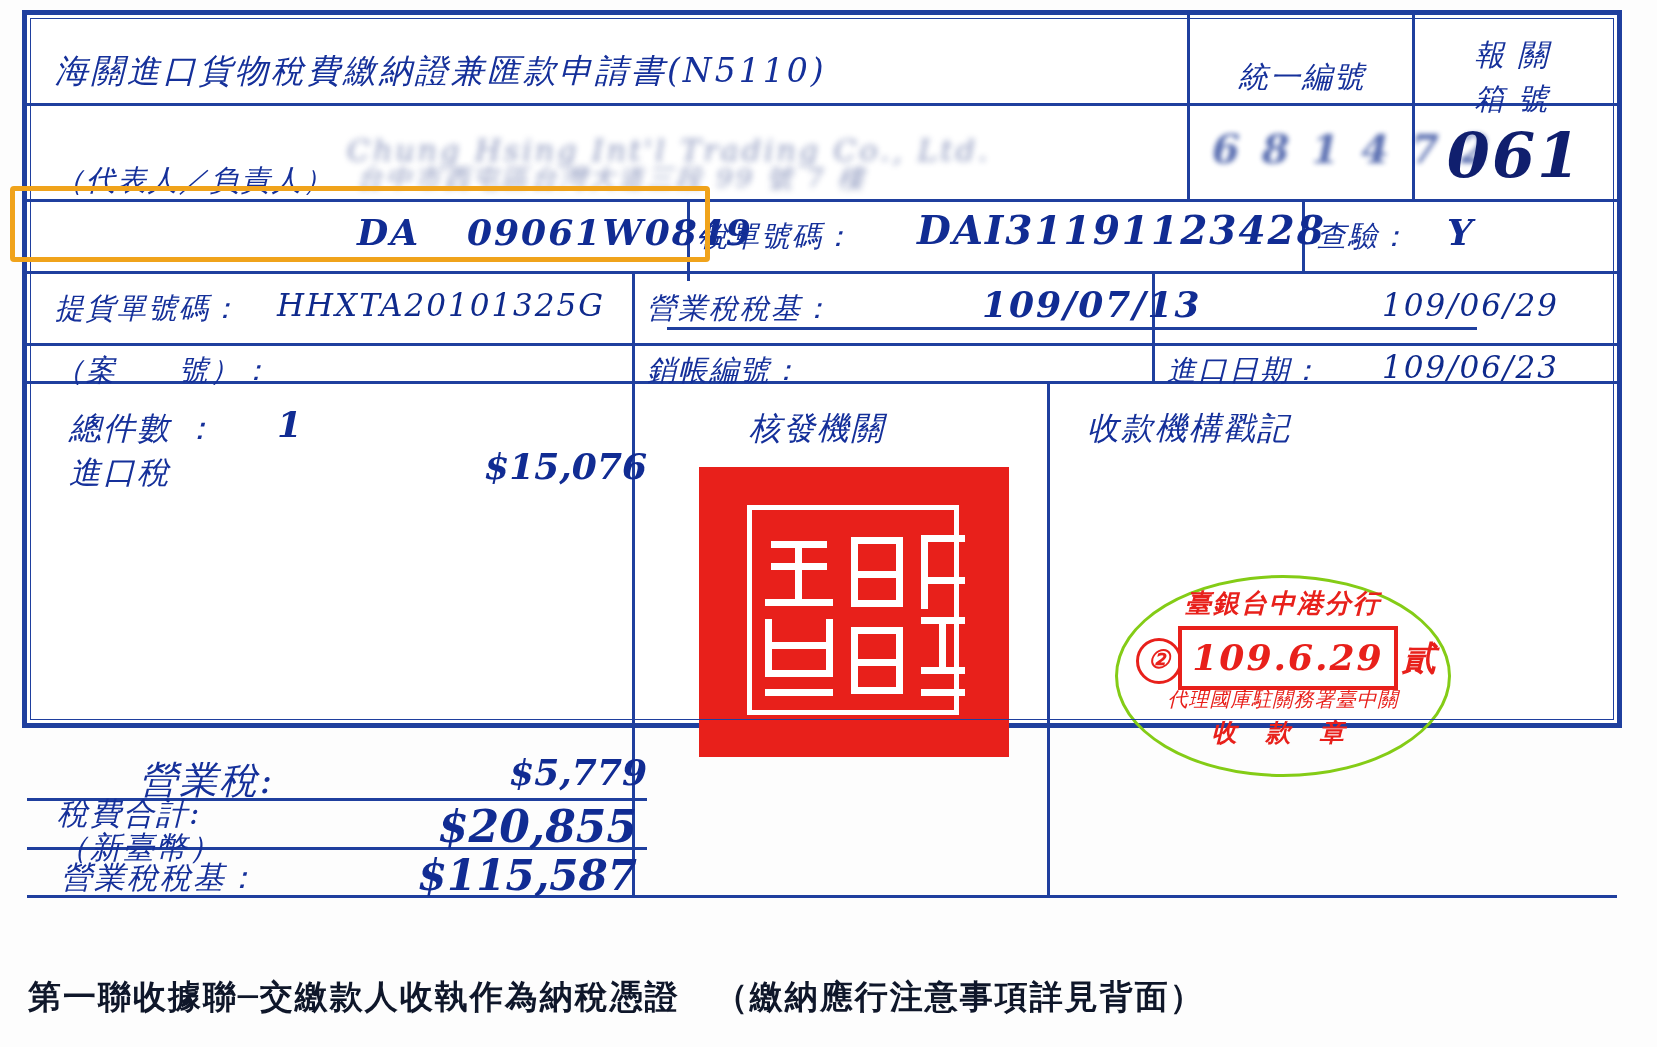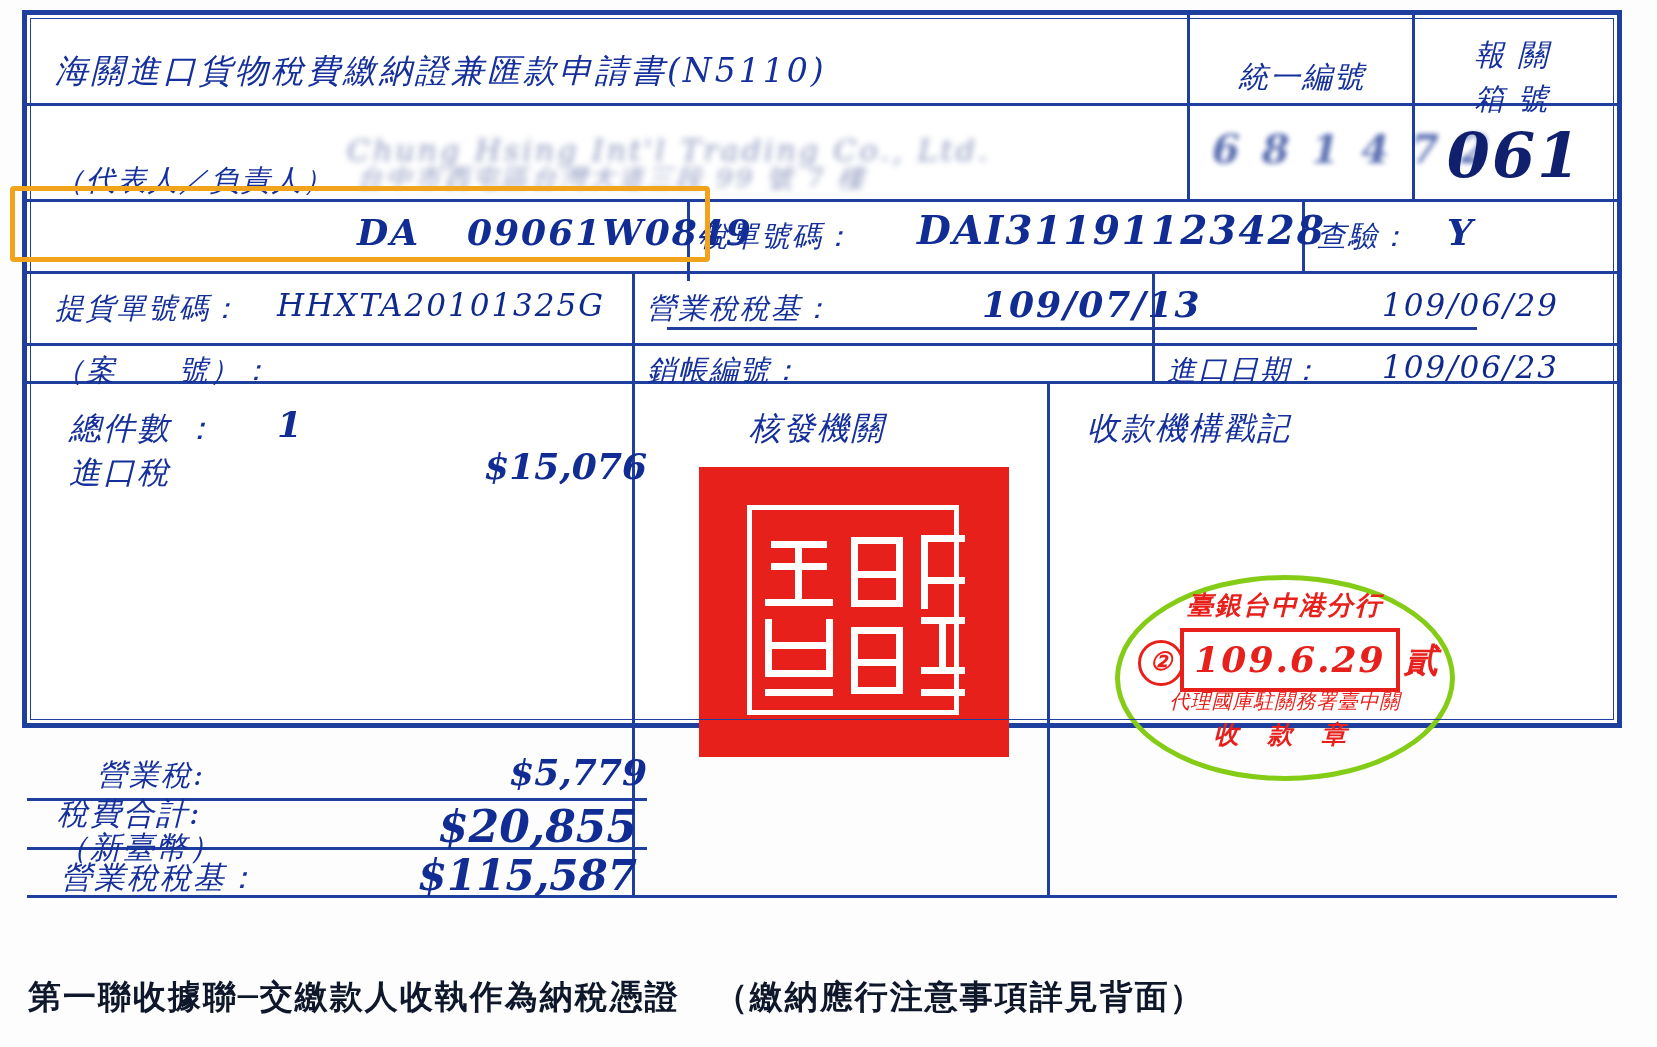--- a/index.html
+++ b/index.html
@@ -53,21 +53,21 @@
   }
   .seal-inner{
     position:absolute;left:48px;top:38px;width:212px;height:210px;
     border:5px solid #ffffff;box-sizing:border-box;
   }
   .seal-grid{position:absolute;inset:0;}
   .seal-grid span{position:absolute;background:#ffffff;}
 
   
   .stamp{
-    position:absolute;width:330px;height:196px;border:5px solid #84cc16;border-radius:50%;
+    position:absolute;width:330px;height:196px;border:3px solid #84cc16;border-radius:50%;
     color:#e8201b;text-align:center;
   }
   .stamp .s-top{position:absolute;top:8px;left:0;right:0;font-size:26px;font-weight:bold;letter-spacing:2px;}
   .stamp .s-box{
     position:absolute;top:48px;left:60px;width:212px;height:56px;border:4px solid #e8201b;
     font-size:36px;font-weight:bold;line-height:54px;letter-spacing:2px;
   }
   .stamp .s-mid{position:absolute;top:108px;left:0;right:0;font-size:20px;letter-spacing:1px;}
   .stamp .s-bot{position:absolute;top:138px;left:0;right:0;font-size:25px;font-weight:bold;letter-spacing:10px;}
   .stamp .s-circ{
@@ -144,21 +144,21 @@
 
     <div class="cell lbl" style="left:1140px;top:336px;width:230px;">進口日期：</div>
     <div class="cell val mono" style="left:1355px;top:334px;width:230px;font-size:31px;">109/06/23</div>
 
     <div class="cell lbl" style="left:42px;top:392px;width:260px;font-size:32px;">總件數 ：</div>
     <div class="cell val-b" style="left:250px;top:388px;width:80px;">1</div>
 
     <div class="cell lbl" style="left:42px;top:436px;width:260px;font-size:32px;">進口稅</div>
     <div class="cell val-b" style="left:440px;top:430px;width:180px;text-align:right;">$15,076</div>
 
-    <div class="cell lbl" style="left:70px;top:740px;width:220px;font-size:30px;">營業稅:</div>
+    <div class="cell lbl" style="left:70px;top:740px;width:220px;font-size:38px;text-align:center;">營業稅:</div>
     <div class="cell val-b" style="left:440px;top:736px;width:180px;text-align:right;">$5,779</div>
 
     <div class="cell lbl" style="left:30px;top:778px;width:290px;font-size:31px;">稅費合計:</div>
     <div class="cell lbl" style="left:30px;top:812px;width:290px;font-size:31px;">（新臺幣）</div>
     <div class="cell val-b" style="left:380px;top:786px;width:230px;text-align:right;font-size:44px;">$20,855</div>
 
     <div class="cell lbl" style="left:34px;top:842px;width:320px;font-size:31px;">營業稅稅基：</div>
     <div class="cell val-b" style="left:370px;top:836px;width:240px;text-align:right;font-size:42px;">$115,587</div>
 
     <div class="cell lbl" style="left:640px;top:392px;width:300px;font-size:32px;text-align:center;">核發機關</div>

